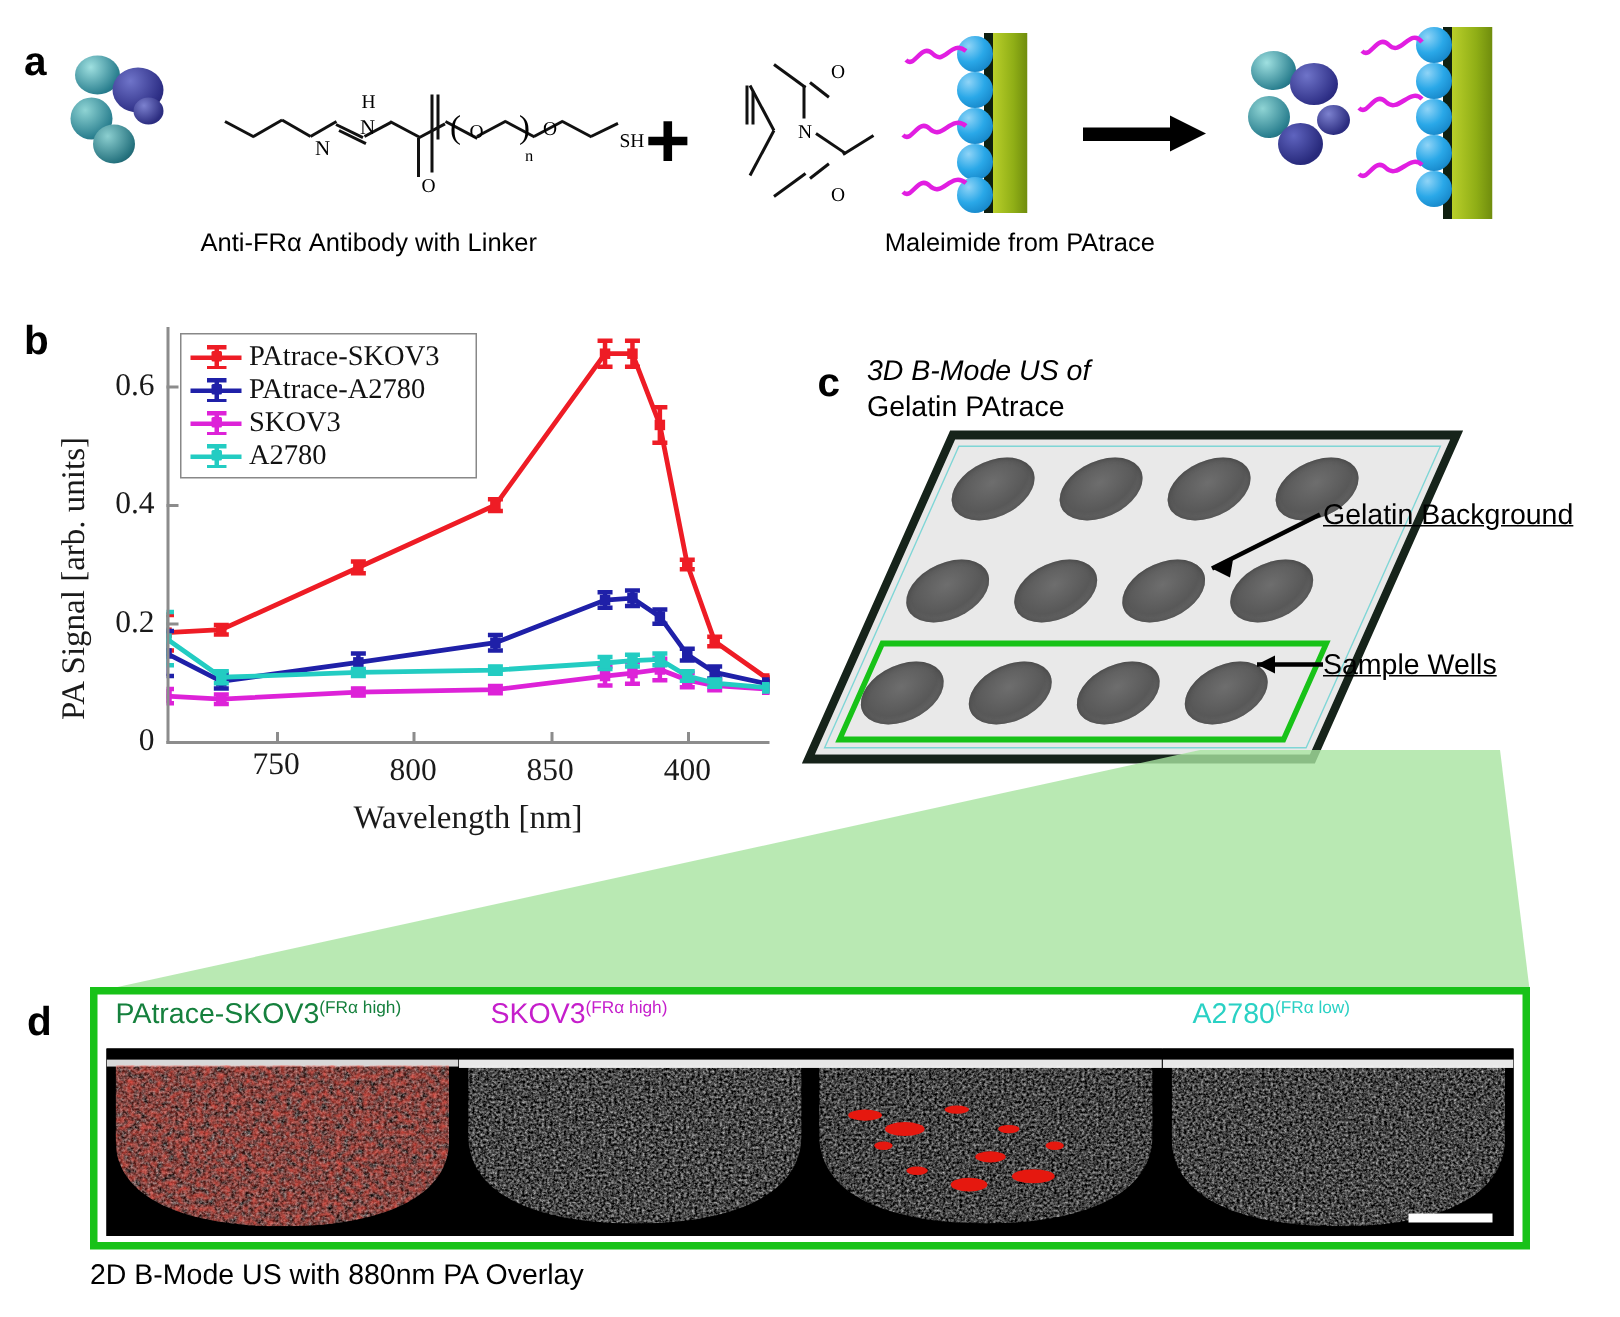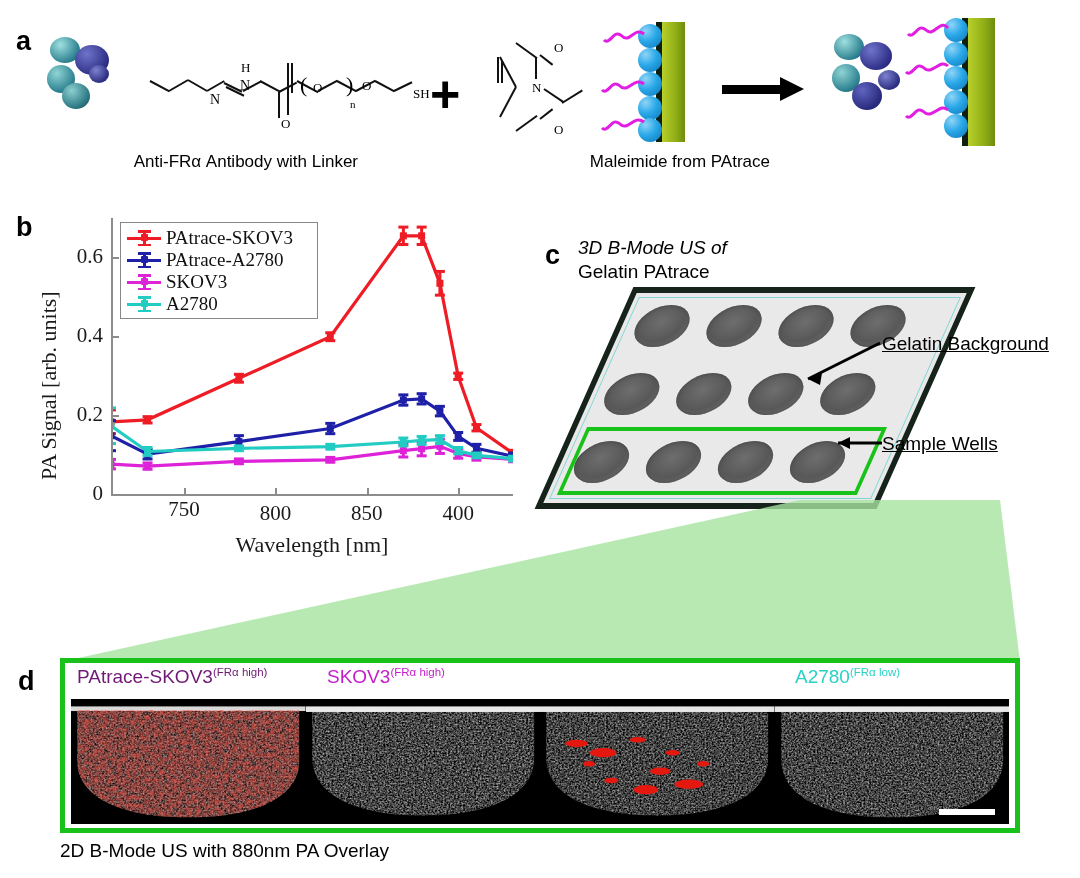--- a/index.html
+++ b/index.html
@@ -535,21 +535,21 @@
   <div class="c-anno" style="left:352px; top:208px;">Sample Wells</div>
 </div>
 
 <svg id="green-fan-svg" style="position:absolute; left:0; top:500px; width:1080px; height:170px;" viewBox="0 0 1080 170">
   <polygon points="800,0 1000,0 1020,162 60,162" fill="#a7e4a0" opacity="0.8"></polygon>
 </svg>
 
 <div class="panel-letter" id="d-letter">d</div>
 <div id="panel-d">
   <div class="d-labels" id="d-labels">
-      <div class="d-label" style="left: 12px; color: #701a75;"><span>PAtrace-SKOV3</span><sup>(FRα high)</sup></div>
+      <div class="d-label" style="left: 12px; color: #15803d;"><span>PAtrace-SKOV3</span><sup>(FRα high)</sup></div>
       <div class="d-label" style="left: 262px; color: rgb(197, 30, 203);"><span>SKOV3</span><sup>(FRα high)</sup></div>
       <div class="d-label" style="left: 730px; color: rgb(42, 209, 196);"><span>A2780</span><sup>(FRα low)</sup></div>
     </div>
   <div id="us-strip">
     <div class="us-tile">
       <svg width="100%" height="100%" viewBox="0 0 230 135" preserveAspectRatio="none">
         <defs>
           <filter id="gr1">
               <feTurbulence type="fractalNoise" baseFrequency="0.55" numOctaves="3" seed="7"></feTurbulence>
             <feColorMatrix type="matrix" values="0 0 0 0 .62 0 0 0 0 .62 0 0 0 0 .62 0 0 0 -1.4 1.05"></feColorMatrix>

